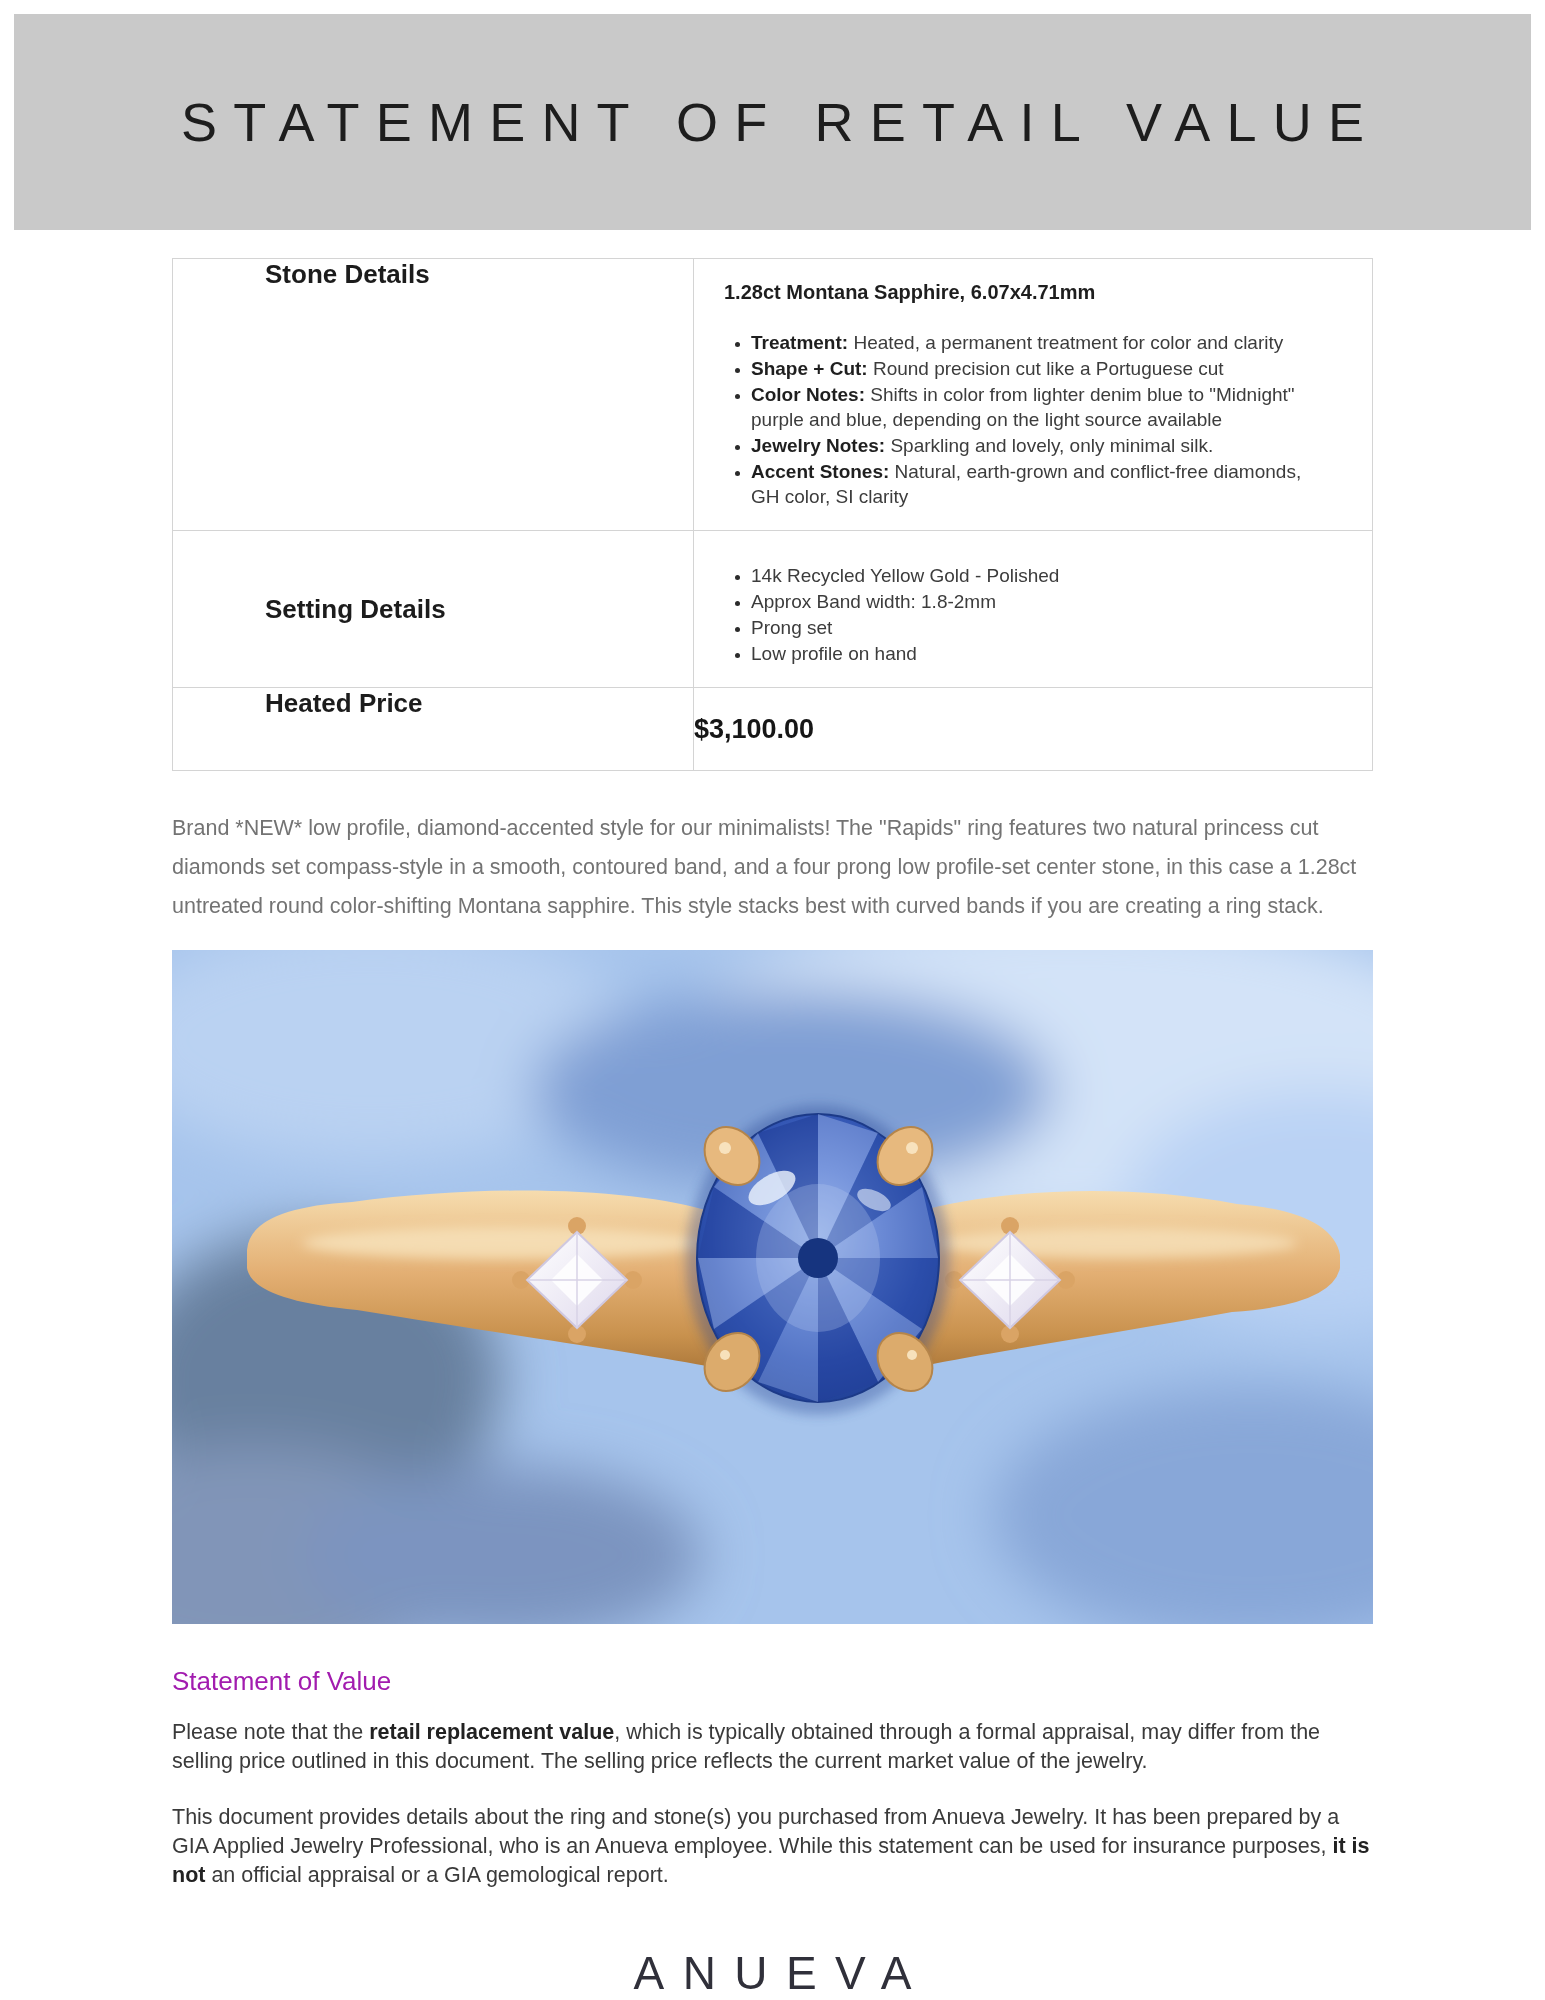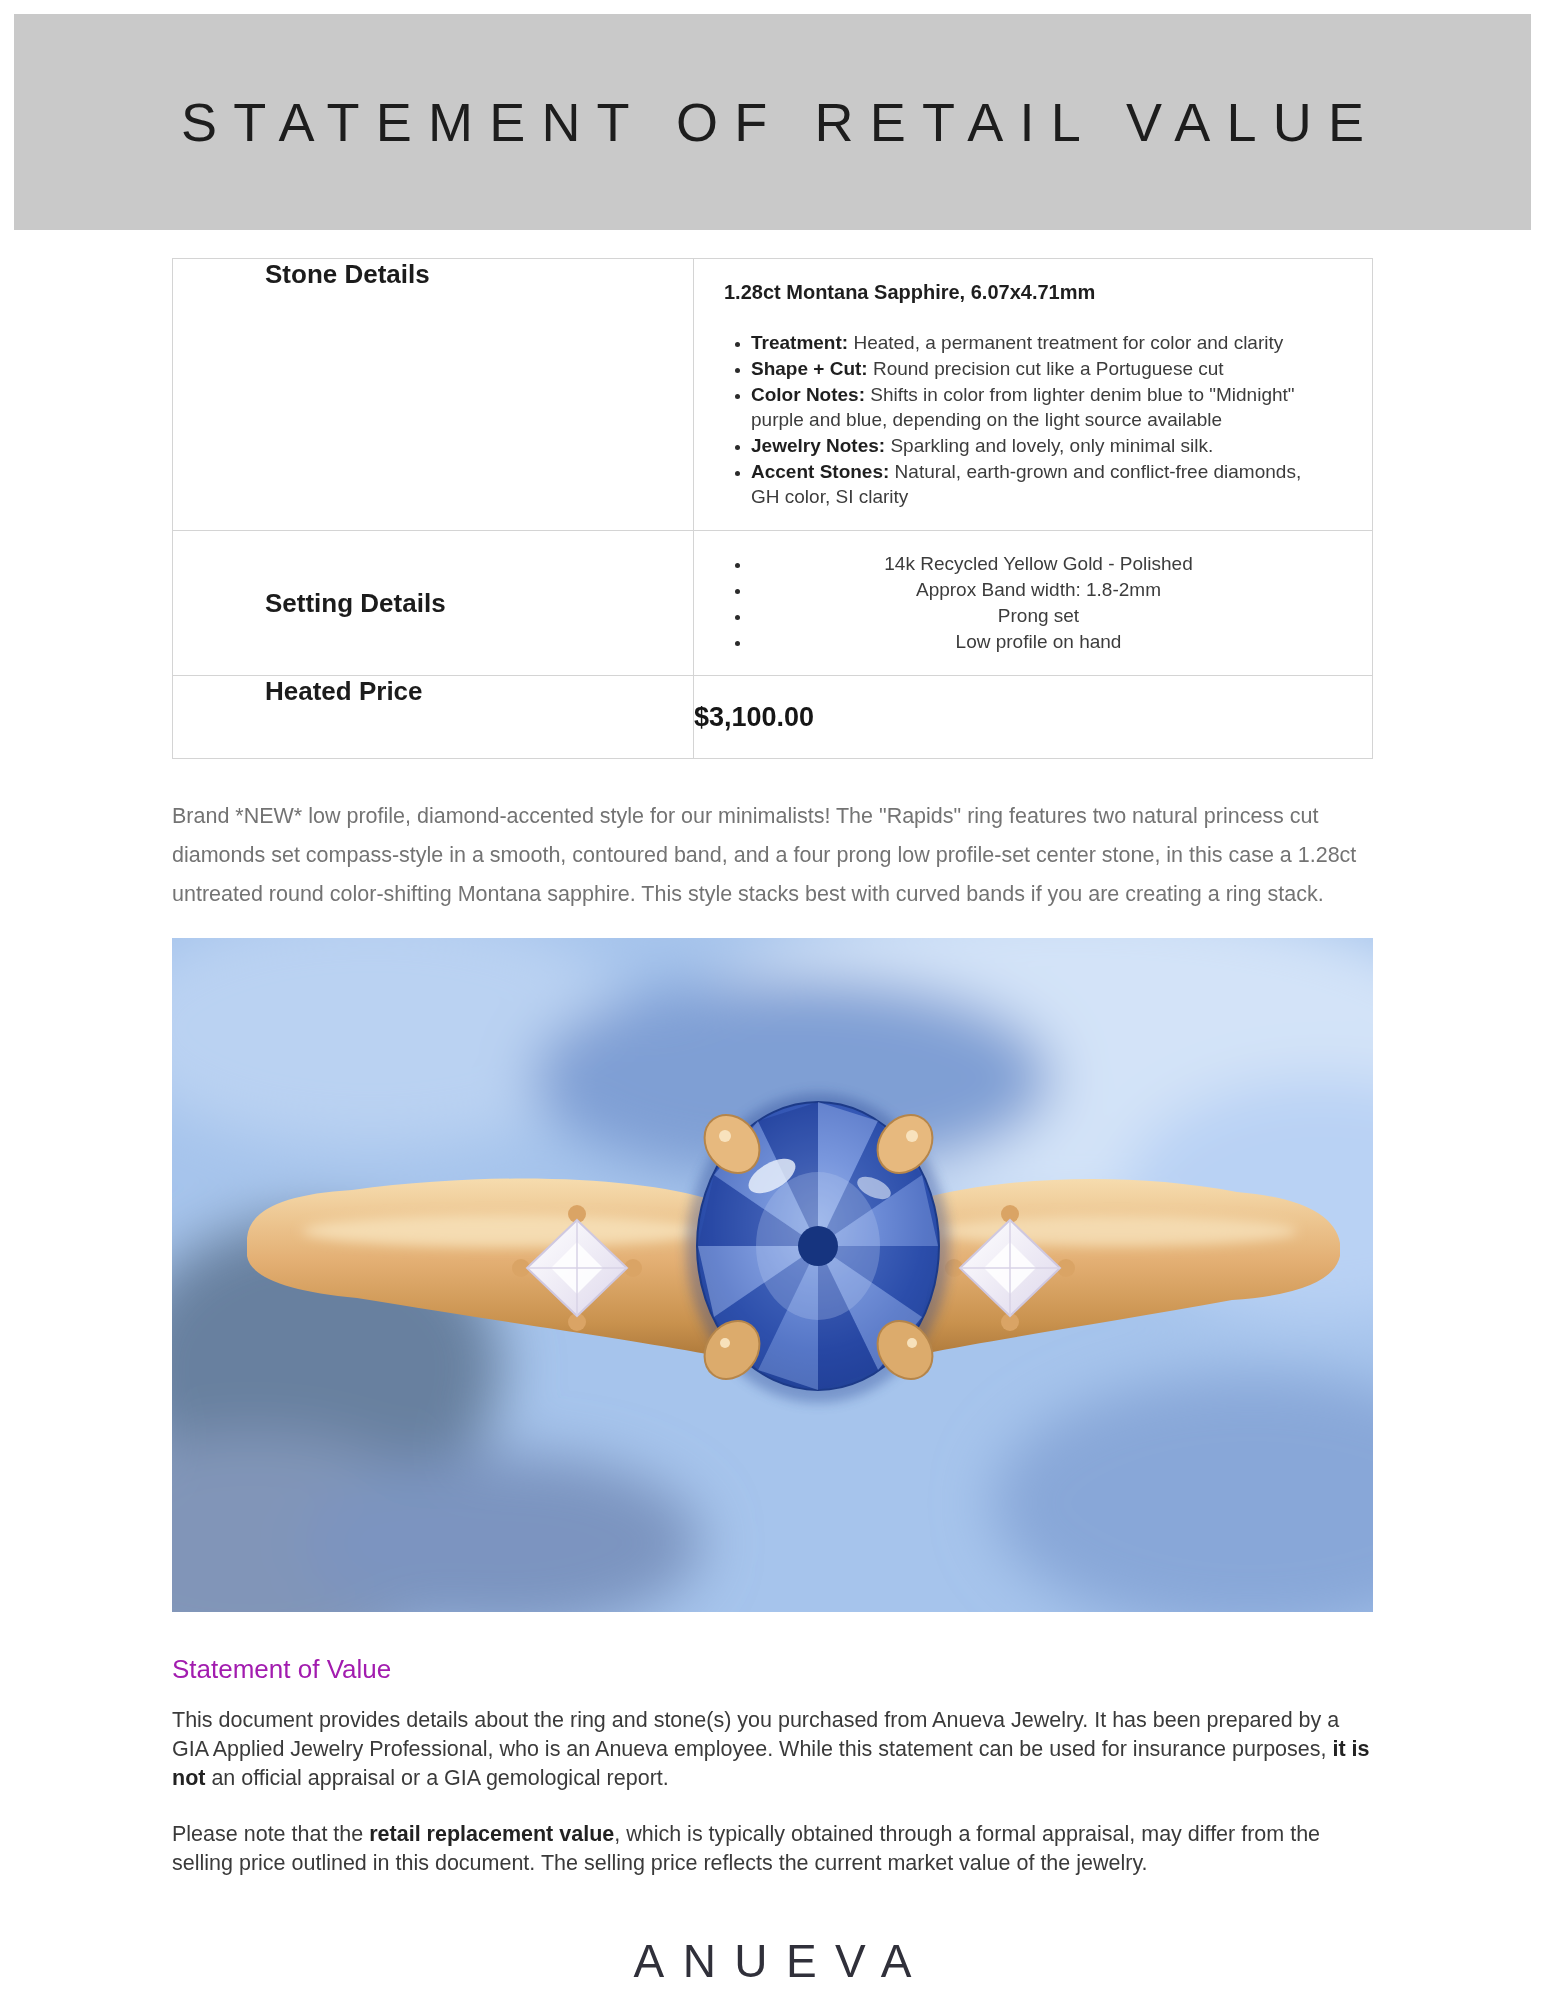--- a/index.html
+++ b/index.html
@@ -20,21 +20,21 @@
   .cell { border-bottom: 1px solid #d4d4d4; }
   .cell.last { border-bottom: none; }
   .label-cell { border-right: 1px solid #d4d4d4; display: flex; align-items: flex-start; padding-left: 92px; }
   .label-cell .label { font-size: 26px; font-weight: 700; color: #1c1c1c; }
   .content-cell { padding: 20px 46px 20px 30px; }
   .r1 { min-height: 253px; }
   .r2 { min-height: 128px; display: flex; flex-direction: column; justify-content: center; }
   .r3 { min-height: 82px; }
   .stone-heading { font-size: 20px; font-weight: 700; color: #1e1e1e; padding-top: 2px; }
   ul.bullets { margin-top: 26px; padding-left: 27px; list-style: disc; }
-  ul.bullets.tight { margin-top: 0; text-align: center; }
+  ul.bullets.tight { margin-top: 12px; }
   ul.bullets li { font-size: 19px; line-height: 25px; color: #3c3c3c; margin-bottom: 1px; }
   ul.bullets li::marker { font-size: 15px; color: #2b2b2b; }
   .term { font-weight: 700; color: #1f1f1f; }
   .price-cell { display: flex; align-items: center; justify-content: flex-start; }
   .price-value { font-size: 27px; font-weight: 700; color: #161616; }
 
   
   .description { margin-top: 38px; font-size: 21.5px; line-height: 39px; color: #737373; }
 
   
@@ -199,23 +199,23 @@
           <circle cx="553" cy="198" r="6"></circle>
           <circle cx="740" cy="198" r="6"></circle>
           <circle cx="553" cy="405" r="5"></circle>
           <circle cx="740" cy="405" r="5"></circle>
         </g>
       </svg>
     </div>
 
     <h2 class="sov-heading">Statement of Value</h2>
 
+    <p class="sov-p"><span>Please note that the </span><span class="sov-bold">retail replacement value</span><span>, which is typically obtained through a formal appraisal, may differ from the selling price outlined in this document. The selling price reflects the current market value of the jewelry.</span></p>
+
     <p class="sov-p"><span>This document provides details about the ring and stone(s) you purchased from Anueva Jewelry. It has been prepared by a GIA Applied Jewelry Professional, who is an Anueva employee. While this statement can be used for insurance purposes, </span><span class="sov-bold">it is not</span><span> an official appraisal or a GIA gemological report.</span></p>
-
-    <p class="sov-p"><span>Please note that the </span><span class="sov-bold">retail replacement value</span><span>, which is typically obtained through a formal appraisal, may differ from the selling price outlined in this document. The selling price reflects the current market value of the jewelry.</span></p>
 
     <div class="brand">
       <div class="brand-name">ANUEVA</div>
 
     </div>
 
   </div>
 </div>
 
 </body></html>

